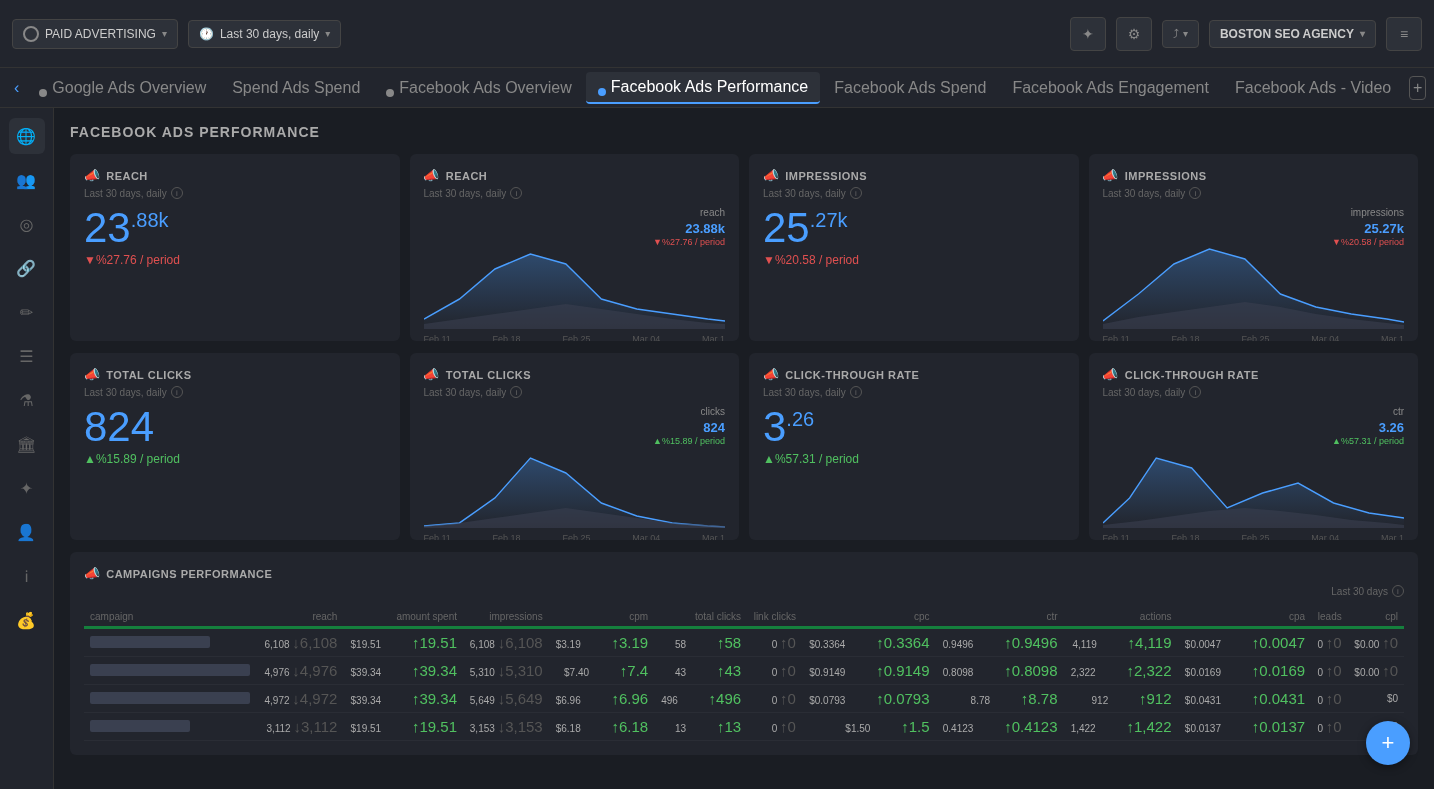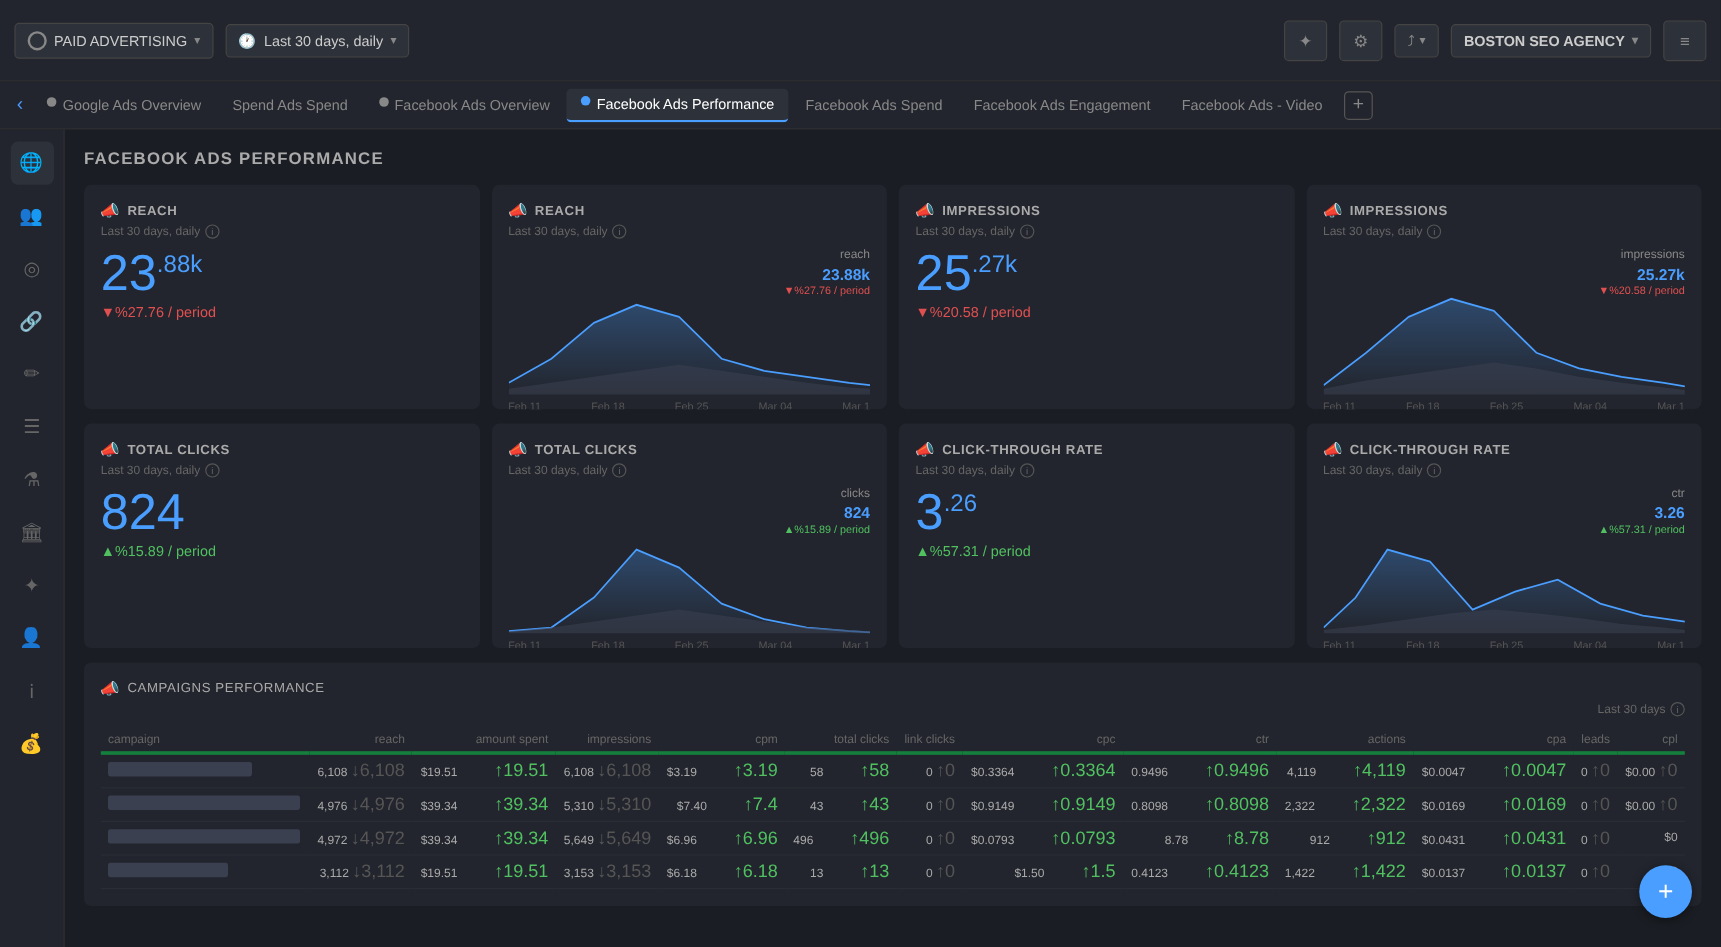--- a/index.html
+++ b/index.html
@@ -91,28 +91,28 @@
       overflow-x: auto;
     }
     .tab-arrow {
       color: #4a9eff;
       font-size: 16px;
       padding: 4px 6px;
       cursor: pointer;
     }
     .tab-item {
       display: flex;
-      align-items: flex-start;
+      align-items: flex-end;
       gap: 5px;
       padding: 6px 12px;
       border-radius: 4px;
       cursor: pointer;
       white-space: nowrap;
       color: #888;
-      font-size: 12px;
+      font-size: 16px;
     }
     .tab-item.active {
       background: #2d3139;
       color: #fff;
       border-bottom: 2px solid #4a9eff;
     }
     .tab-dot {
       width: 8px; height: 8px;
       border-radius: 50%;
       display: inline-block;
@@ -284,21 +284,21 @@
       padding: 14px;
     }
     .campaigns-header {
       display: flex;
       align-items: center;
       gap: 6px;
       margin-bottom: 4px;
     }
     .campaigns-title {
       font-size: 11px;
-      font-weight: normal;
+      font-weight: bold;
       color: #aaa;
       text-transform: uppercase;
       letter-spacing: 0.5px;
     }
     .campaigns-subtitle {
       font-size: 10px;
       color: #666;
       margin-bottom: 10px;
       display: flex;
       align-items: center;

